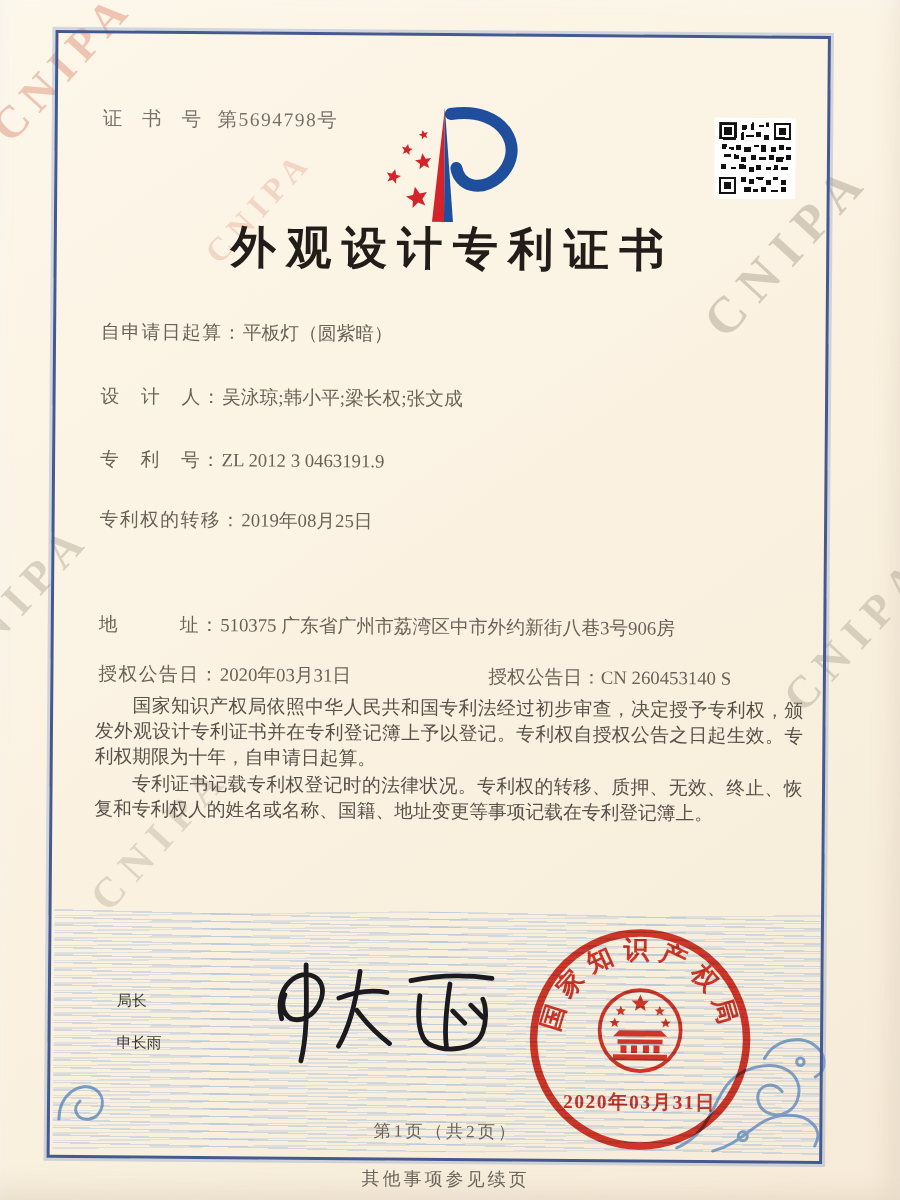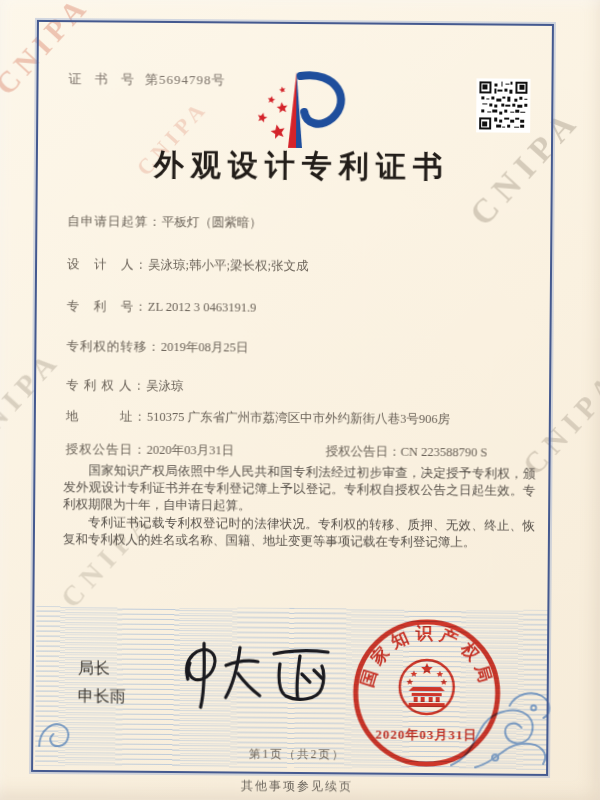--- a/index.html
+++ b/index.html
@@ -36,21 +36,21 @@
     font-size:30px;font-weight:bold;color:#221d19;letter-spacing:7px;
   }
   .field{position:absolute;left:70px;font-size:12.5px;color:#6a6258;white-space:nowrap;}
   .field .flabel{letter-spacing:1px;}
   .grant2{position:absolute;left:330px;font-size:12.5px;color:#6a6258;white-space:nowrap;}
   .bodytext{
     position:absolute;left:68px;top:468px;width:472px;
     font-size:12.5px;line-height:17px;color:#57514a;text-align:justify;
   }
   .bodytext p{margin:0 0 1px 0;text-indent:2em;}
-  .signer{position:absolute;left:84px;top:660px;font-size:16px;color:#3a3631;line-height:28px;
+  .signer{position:absolute;left:84px;top:660px;font-size:10px;color:#3a3631;line-height:28px;
     font-family:"Liberation Sans","DejaVu Sans",sans-serif;}
   .footer{position:absolute;left:0;top:751px;width:100%;text-align:center;font-size:11.5px;color:#6a6258;letter-spacing:2px;}
   .note{position:absolute;left:0;top:782px;width:100%;text-align:center;font-size:12px;color:#6b655c;letter-spacing:2px;}
   .seal{position:absolute;left:357px;top:620px;width:152px;height:152px;opacity:.92;mix-blend-mode:multiply;}
   .sig{position:absolute;left:178px;top:644px;width:172px;height:72px;}
   .qr{position:absolute;left:478px;top:81px;width:48px;height:48px;background:#fff;padding:3px;}
   .logo{position:absolute;left:240px;top:70px;width:120px;height:92px;}
   .orn-br{position:absolute;left:452px;top:686px;width:112px;height:86px;opacity:.8;}
   .orn-bl{position:absolute;left:42px;top:722px;width:36px;height:36px;opacity:.7;}
 </style>
@@ -163,31 +163,28 @@
     </div>
     <div class="field" style="top:262px">
       <span class="flabel">设　计　人：</span><span>吴泳琼;韩小平;梁长权;张文成</span>
     </div>
     <div class="field" style="top:304px">
       <span class="flabel">专　利　号：</span><span>ZL 2012 3 0463191.9</span>
     </div>
     <div class="field" style="top:344px">
       <span class="flabel">专利权的转移：</span><span>2019年08月25日</span>
     </div>
-    <div class="field" style="top:383px">
-      <span class="flabel">专 利 权 人：</span><span>吴泳琼</span>
-    </div>
     <div class="field" style="top:414px">
       <span class="flabel">地　　　址：</span><span>510375 广东省广州市荔湾区中市外约新街八巷3号906房</span>
     </div>
     <div class="field" style="top:447px">
       <span class="flabel">授权公告日：</span><span>2020年03月31日</span>
     </div>
     <div class="grant2" style="top:447px">
-      <span class="flabel">授权公告日：</span><span>CN 223588790 S</span>
+      <span class="flabel">授权公告日：</span><span>CN 260453140 S</span>
     </div>
 
     <div class="bodytext">
       <p>国家知识产权局依照中华人民共和国专利法经过初步审查，决定授予专利权，颁发外观设计专利证书并在专利登记簿上予以登记。专利权自授权公告之日起生效。专利权期限为十年，自申请日起算。</p>
       <p>专利证书记载专利权登记时的法律状况。专利权的转移、质押、无效、终止、恢复和专利权人的姓名或名称、国籍、地址变更等事项记载在专利登记簿上。</p>
     </div>
 
     <div class="signer">
       <div>局长</div>
       <div>申长雨</div>

